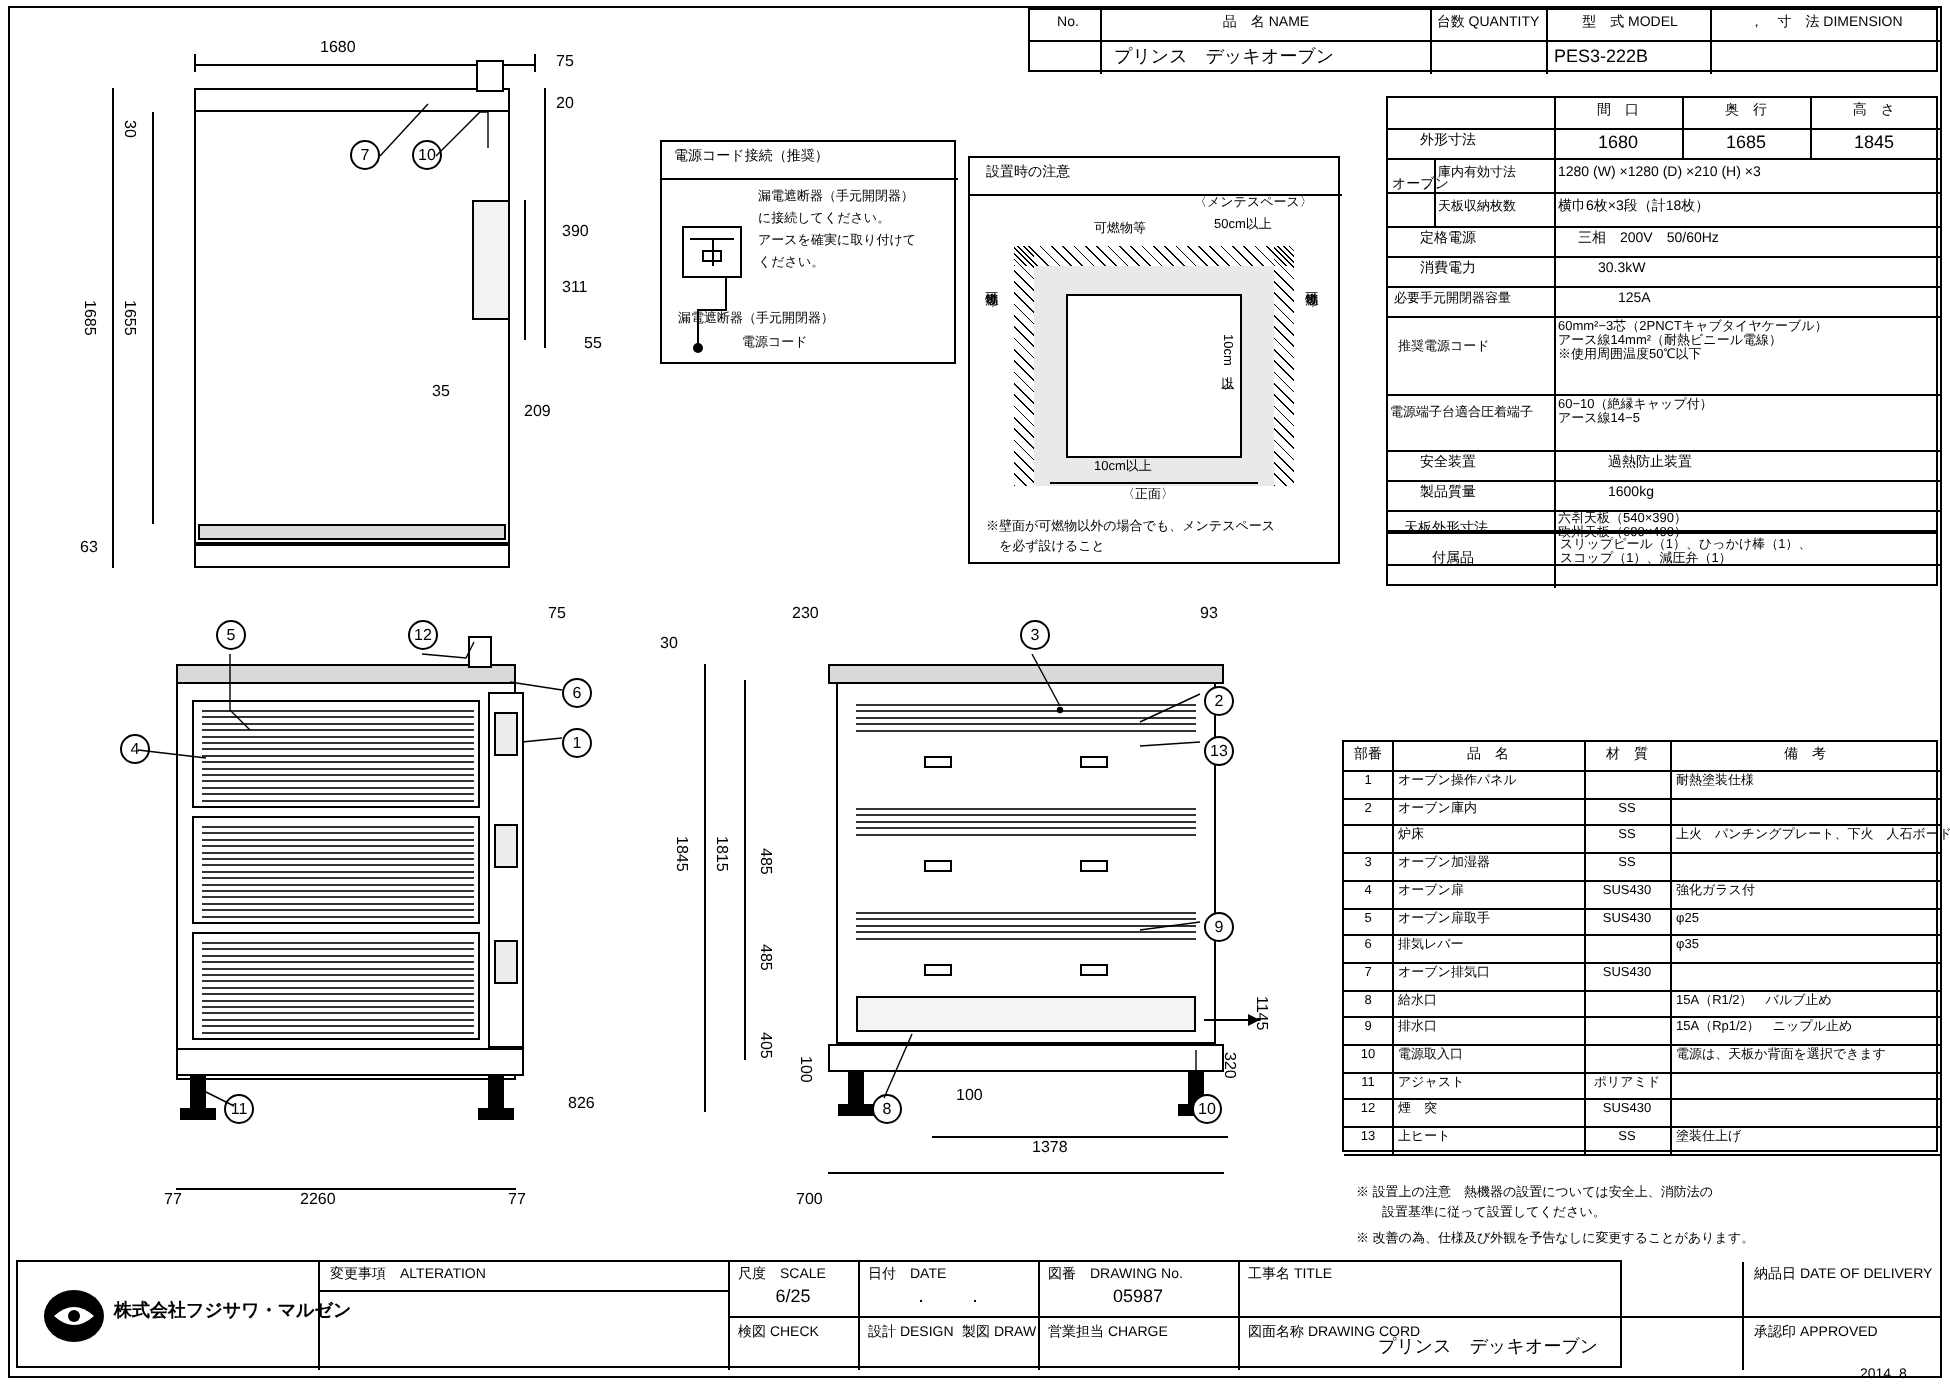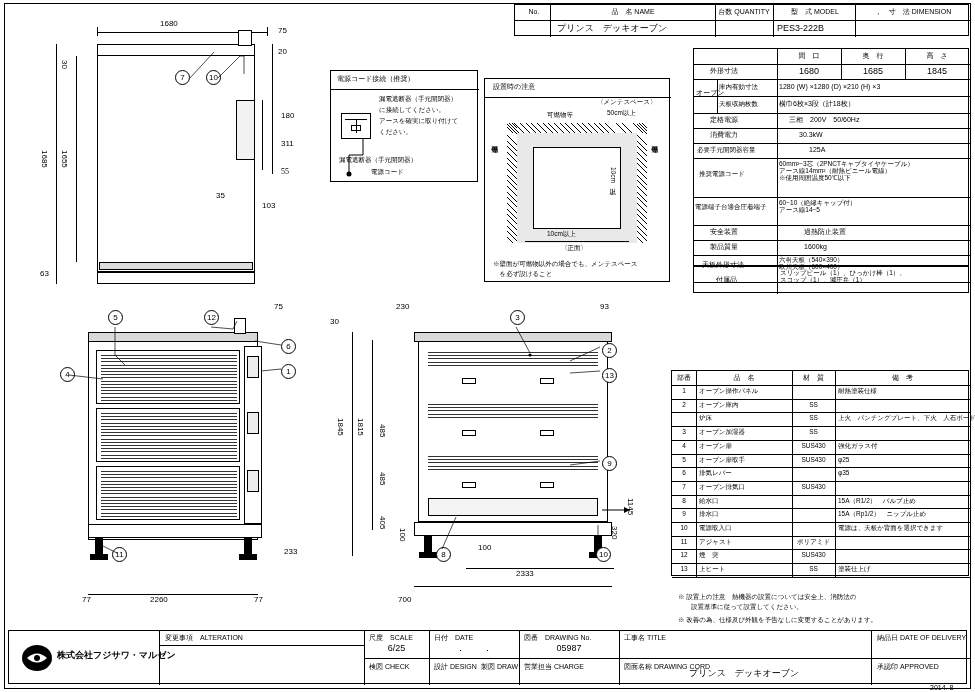--- a/index.html
+++ b/index.html
@@ -287,25 +287,25 @@
 
     <div class="ln v" style="left:56px; top:44px; height:240px;"></div>
     <div class="t dim" style="left:40px; top:150px; writing-mode:vertical-rl;">1685</div>
     <div class="ln v" style="left:76px; top:56px; height:206px;"></div>
     <div class="t dim" style="left:60px; top:150px; writing-mode:vertical-rl;">1655</div>
     <div class="t dim" style="left:60px; top:60px; writing-mode:vertical-rl;">30</div>
     <div class="t dim" style="left:40px; top:270px;">63</div>
 
     <div class="t dim" style="left:278px; top:27px;">75</div>
     <div class="t dim" style="left:278px; top:48px;">20</div>
-    <div class="t dim" style="left:281px; top:112px;">180</div>
+    <div class="t dim" style="left:281px; top:112px;">390</div>
     <div class="t dim" style="left:281px; top:140px;">311</div>
-    <div class="t dim" style="left:281px; top:168px;font-family:Liberation Serif, serif;">55</div>
+    <div class="t dim" style="left:292px; top:168px;">55</div>
     <div class="t dim" style="left:216px; top:192px;">35</div>
-    <div class="t dim" style="left:262px; top:202px;">103</div>
+    <div class="t dim" style="left:262px; top:202px;">209</div>
     <div class="ln v" style="left:272px; top:44px; height:130px;"></div>
     <div class="ln v" style="left:262px; top:100px; height:70px;"></div>
 
     <div class="circ" style="left:175px; top:70px;">7</div>
     <div class="circ" style="left:206px; top:70px;">10</div>
     <svg style="position:absolute; left:170px; top:40px; width:100px; height:60px;" viewBox="0 0 100 60">
       <path d="M20 38 L44 12" stroke="#000" fill="none" stroke-width="0.7"></path>
       <path d="M48 38 L70 16 L74 16" stroke="#000" fill="none" stroke-width="0.7"></path>
       <path d="M74 16 L74 34" stroke="#000" fill="none" stroke-width="0.7"></path>
     </svg>
@@ -350,21 +350,21 @@
       <path d="M226 40 L200 36" stroke="#000" fill="none" stroke-width="0.7"></path>
       <path d="M226 64 L206 66" stroke="#000" fill="none" stroke-width="0.7"></path>
       <path d="M14 70 L48 74" stroke="#000" fill="none" stroke-width="0.7"></path>
       <path d="M62 248 L46 240" stroke="#000" fill="none" stroke-width="0.7"></path>
     </svg>
 
     <div class="ln h" style="left:88px; top:594px; width:170px;"></div>
     <div class="t dim" style="left:150px; top:596px;">2260</div>
     <div class="t dim" style="left:82px; top:596px;">77</div>
     <div class="t dim" style="left:254px; top:596px;">77</div>
-    <div class="t dim" style="left:284px; top:548px;">233</div>
+    <div class="t dim" style="left:284px; top:548px;">826</div>
   </div>
 
   <div>
     <div class="t dim" style="left:396px; top:303px;">230</div>
     <div class="t dim" style="left:600px; top:303px;">93</div>
     <div class="t dim" style="left:330px; top:318px;">30</div>
 
     <div class="box" style="left:418px; top:340px; width:190px; height:182px; background:#fff;"></div>
     <div class="box" style="left:414px; top:332px; width:198px; height:10px; background:#d9d9d9;"></div>
     <div class="box" style="left:414px; top:522px; width:198px; height:14px; background:#fff;"></div>
@@ -391,21 +391,21 @@
     <div class="t dim" style="left:378px; top:424px; writing-mode:vertical-rl;">485</div>
     <div class="t dim" style="left:378px; top:472px; writing-mode:vertical-rl;">485</div>
     <div class="t dim" style="left:378px; top:516px; writing-mode:vertical-rl;">405</div>
     <div class="t dim" style="left:398px; top:528px; writing-mode:vertical-rl;">100</div>
 
     <div class="t dim" style="left:626px; top:498px; writing-mode:vertical-rl;">1145</div>
     <div class="t dim" style="left:610px; top:526px; writing-mode:vertical-rl;">320</div>
 
     <div class="t dim" style="left:478px; top:544px;">100</div>
     <div class="ln h" style="left:466px; top:568px; width:148px;"></div>
-    <div class="t dim" style="left:516px; top:570px;">2333</div>
+    <div class="t dim" style="left:516px; top:570px;">1378</div>
     <div class="ln h" style="left:414px; top:586px; width:198px;"></div>
     <div class="t dim" style="left:398px; top:596px;">700</div>
     <div class="t dim" style="left:500px; top:596px;"></div>
     <div class="t dim" style="left:600px; top:596px;"></div>
 
     <div class="circ" style="left:510px; top:310px;">3</div>
     <div class="circ" style="left:602px; top:343px;">2</div>
     <div class="circ" style="left:602px; top:368px;">13</div>
     <div class="circ" style="left:602px; top:456px;">9</div>
     <div class="circ" style="left:436px; top:547px;">8</div>
@@ -418,21 +418,21 @@
       <path d="M180 156 L150 160" stroke="#000" fill="none" stroke-width="0.7"></path>
       <path d="M22 244 L36 212" stroke="#000" fill="none" stroke-width="0.7"></path>
       <path d="M178 244 L178 220" stroke="#000" fill="none" stroke-width="0.7"></path>
     </svg>
     <svg style="position:absolute; left:600px; top:500px; width:40px; height:20px;" viewBox="0 0 40 20">
       <path d="M2 10 L30 10" stroke="#000" stroke-width="1"></path>
       <path d="M30 10 L24 7 L24 13 Z" fill="#000"></path>
     </svg>
   </div>
 
-  <div class="box" style="left:8px; top:630px; width:959px; height:54px;">
+  <div class="box" style="left:8px; top:630px; width:803px; height:54px;">
     <div class="ln v" style="left:150px; top:0; height:54px;"></div>
     <div class="ln v" style="left:355px; top:0; height:54px;"></div>
     <div class="ln v" style="left:420px; top:0; height:54px;"></div>
     <div class="ln v" style="left:510px; top:0; height:54px;"></div>
     <div class="ln v" style="left:610px; top:0; height:54px;"></div>
     <div class="ln v" style="left:862px; top:0; height:54px;"></div>
     <div class="ln h" style="left:355px; top:27px; width:607px;"></div>
     <div class="ln h" style="left:150px; top:14px; width:205px;"></div>
 
     <svg style="position:absolute; left:12px; top:12px; width:32px; height:30px;" viewBox="0 0 32 30">

